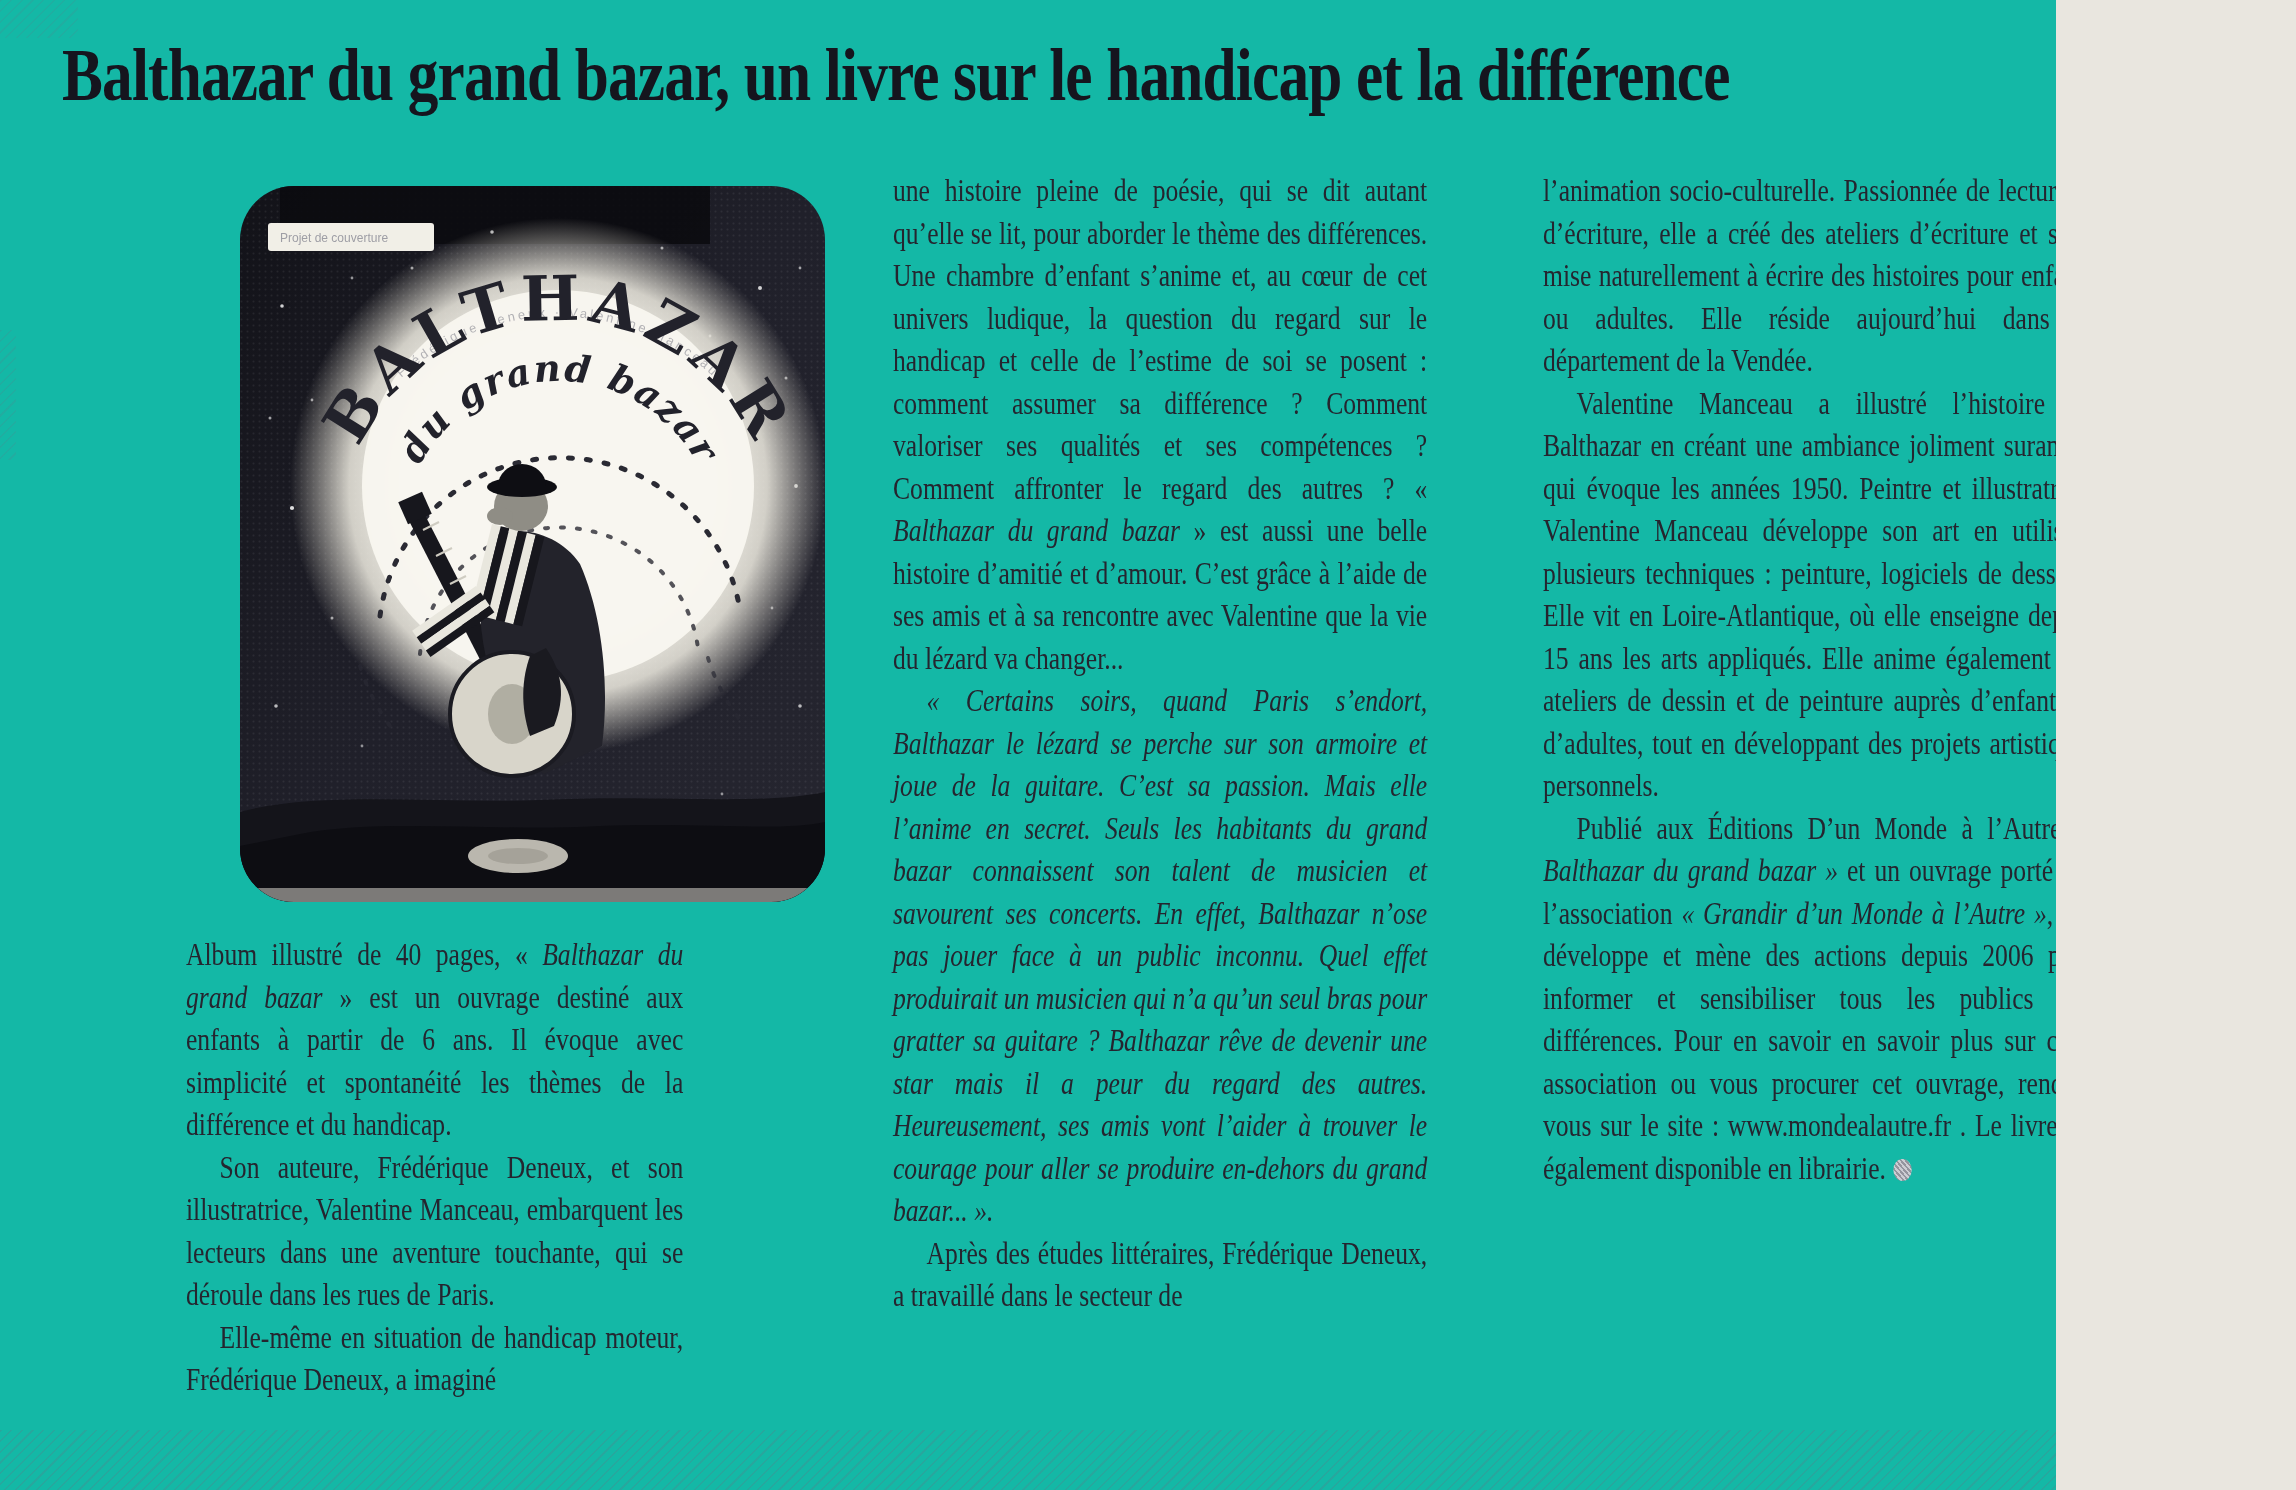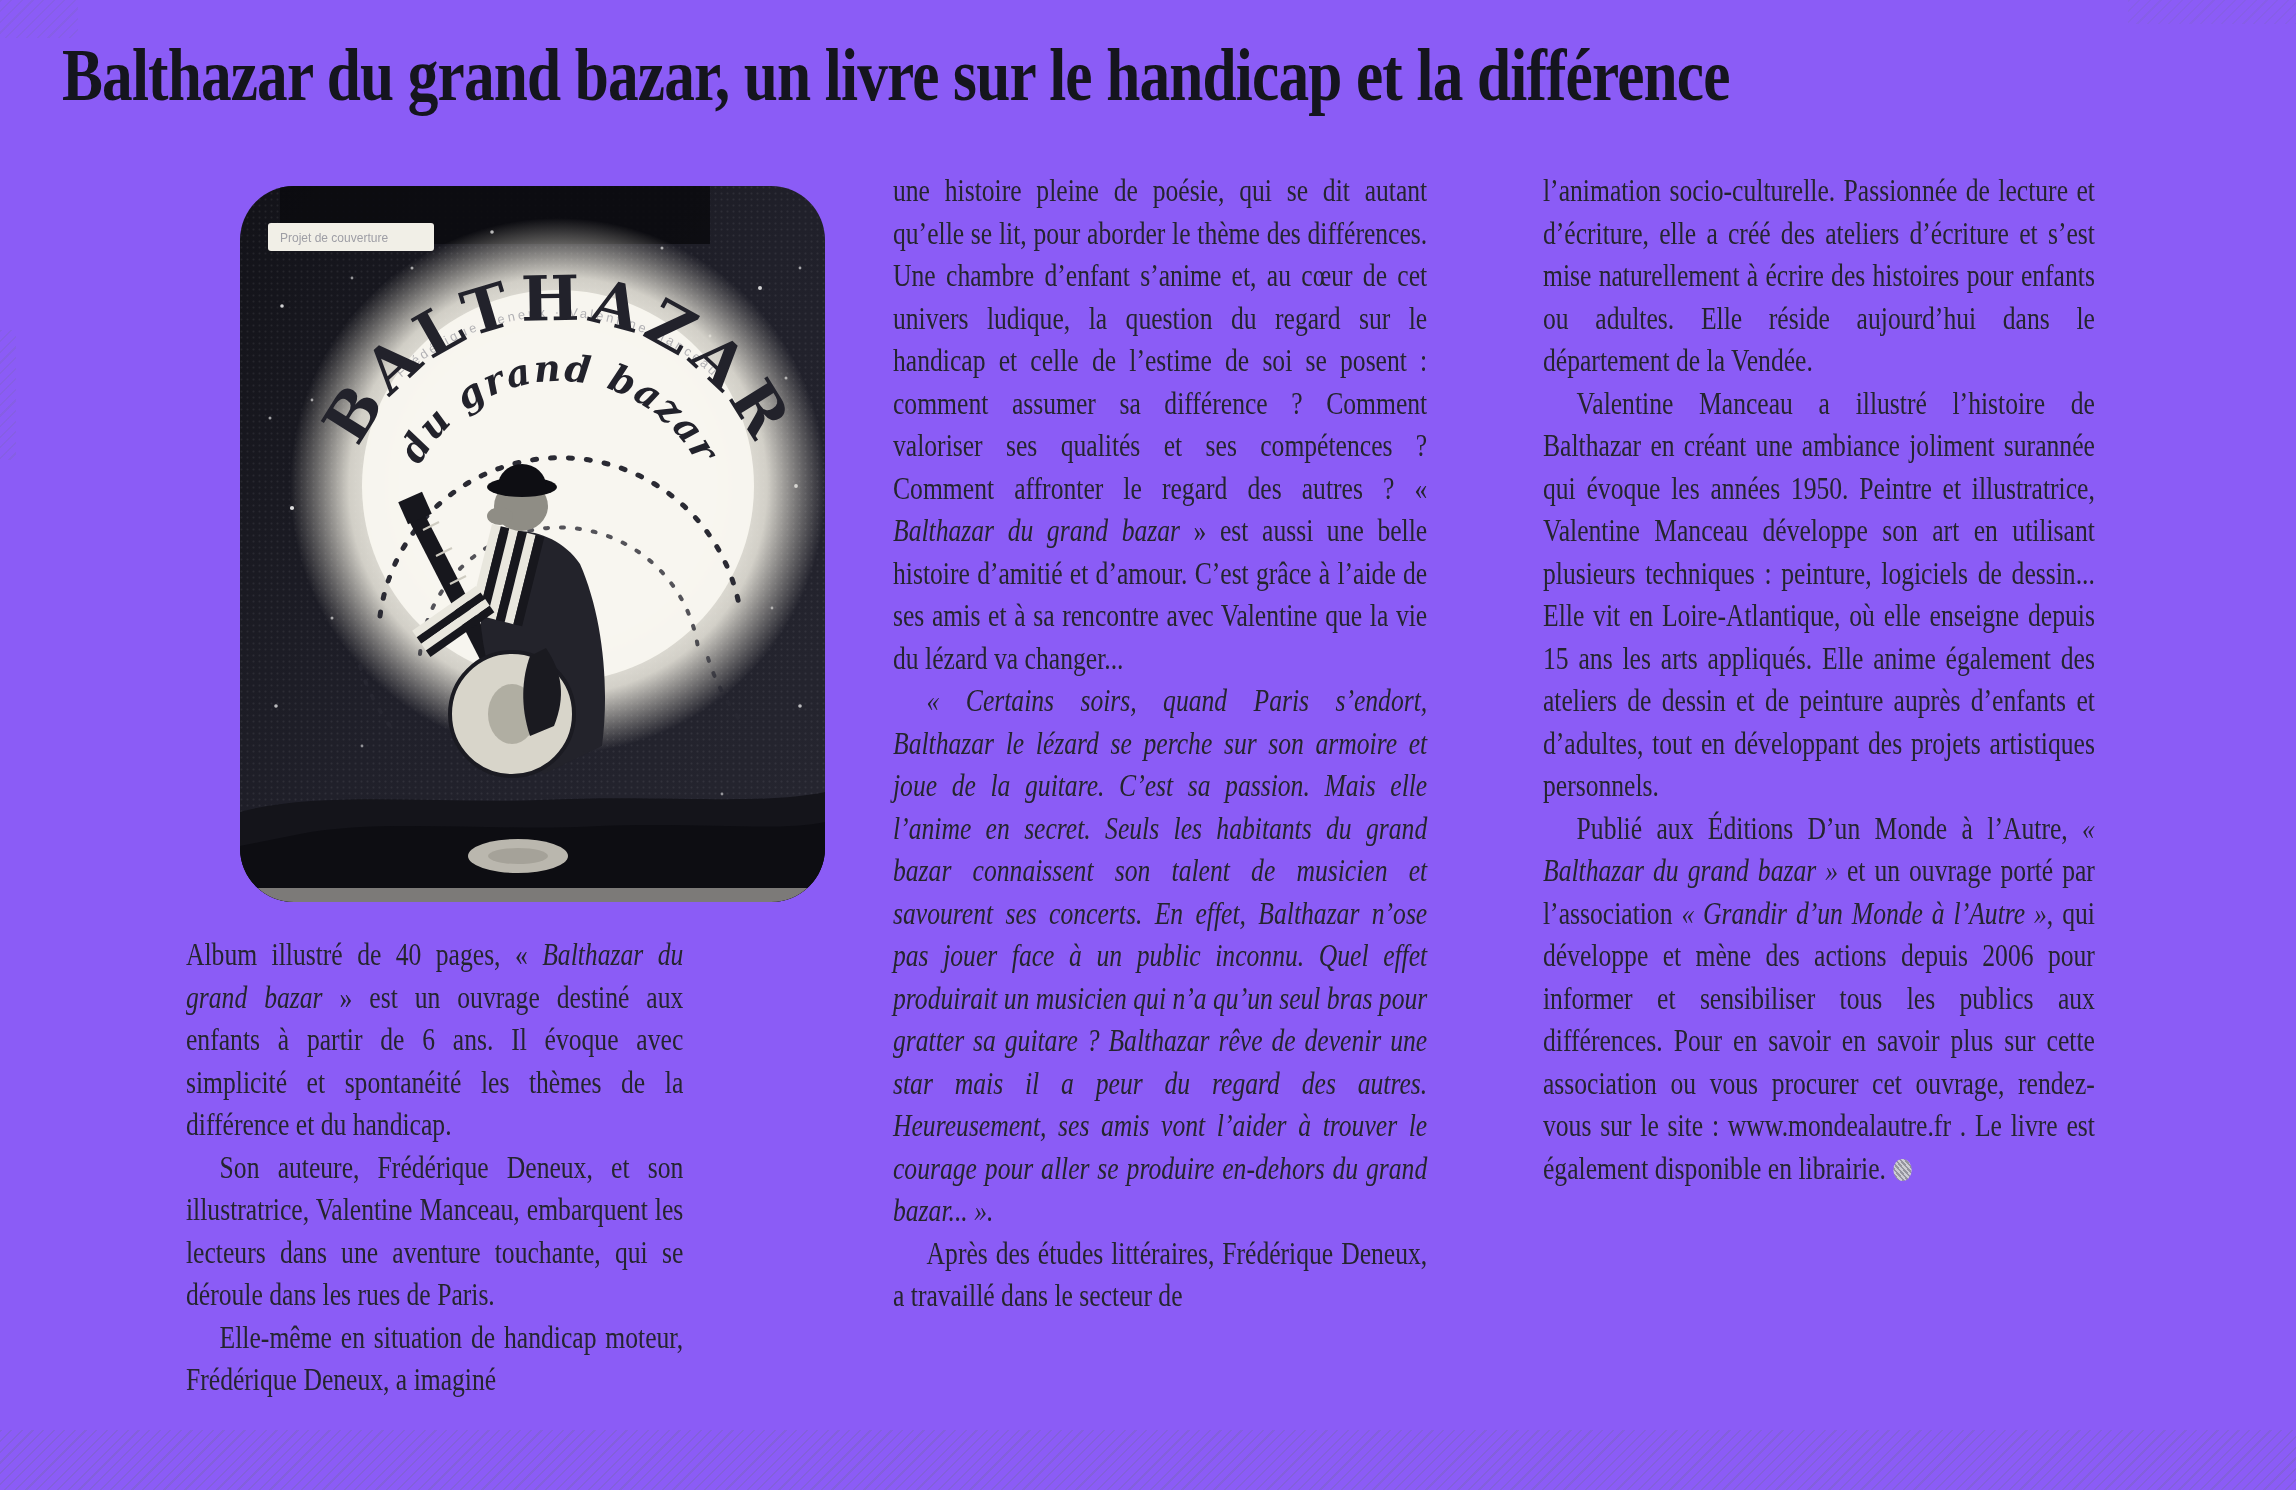--- a/index.html
+++ b/index.html
@@ -1,17 +1,17 @@
 <!DOCTYPE html>
 <html><head>
 <meta charset="utf-8">
 <style>
   html,body{margin:0;padding:0;}
   body{width:2296px;height:1490px;overflow:hidden;background:#e9e6df;}
-  .page{position:relative;width:2296px;height:1490px;background:#8b5cf6;overflow:hidden;
+  .page{position:relative;width:2056px;height:1490px;background:#14b8a6;overflow:hidden;
         font-family:"Liberation Serif", serif;color:#25252f;}
 
   
   .headline{position:absolute;left:62px;top:34px;margin:0;width:2440px;
             font-size:73px;font-weight:bold;letter-spacing:-1px;color:#15151e;
             transform:scaleX(0.84);transform-origin:0 0;white-space:nowrap;
             font-family:"Liberation Serif", serif;}
 
   
   .col{position:absolute;text-align:justify;font-size:30.5px;line-height:42.5px;

